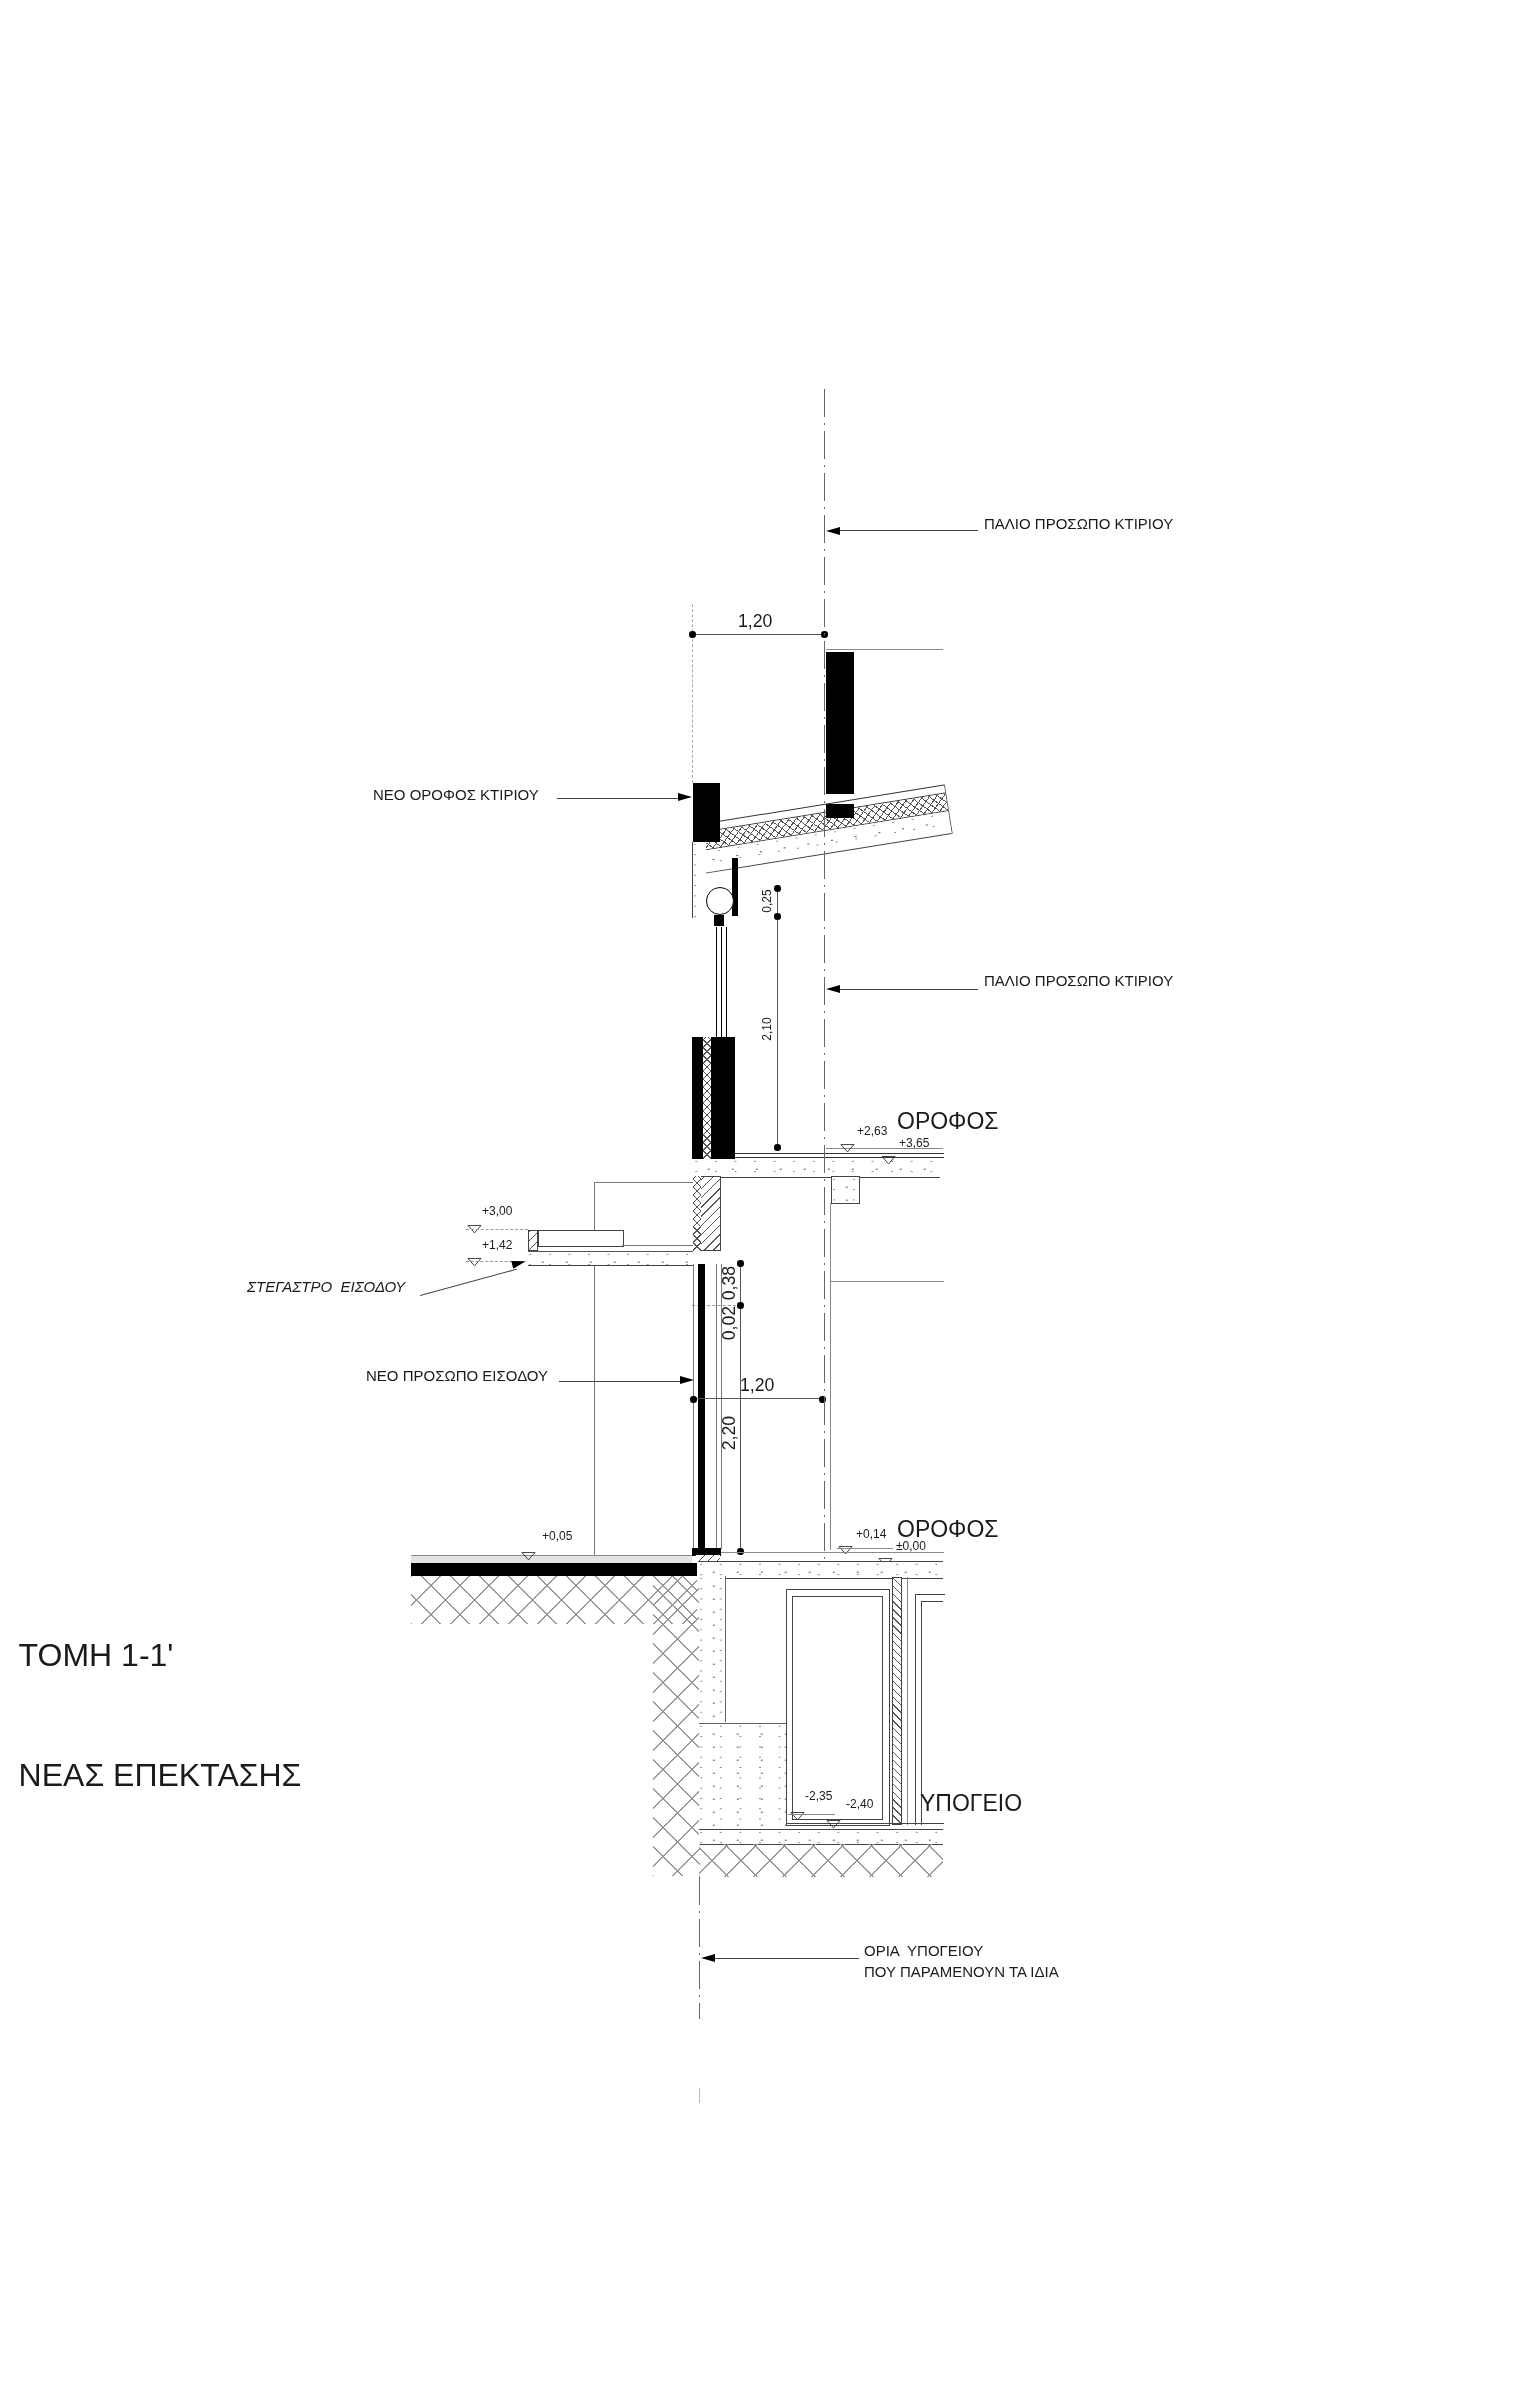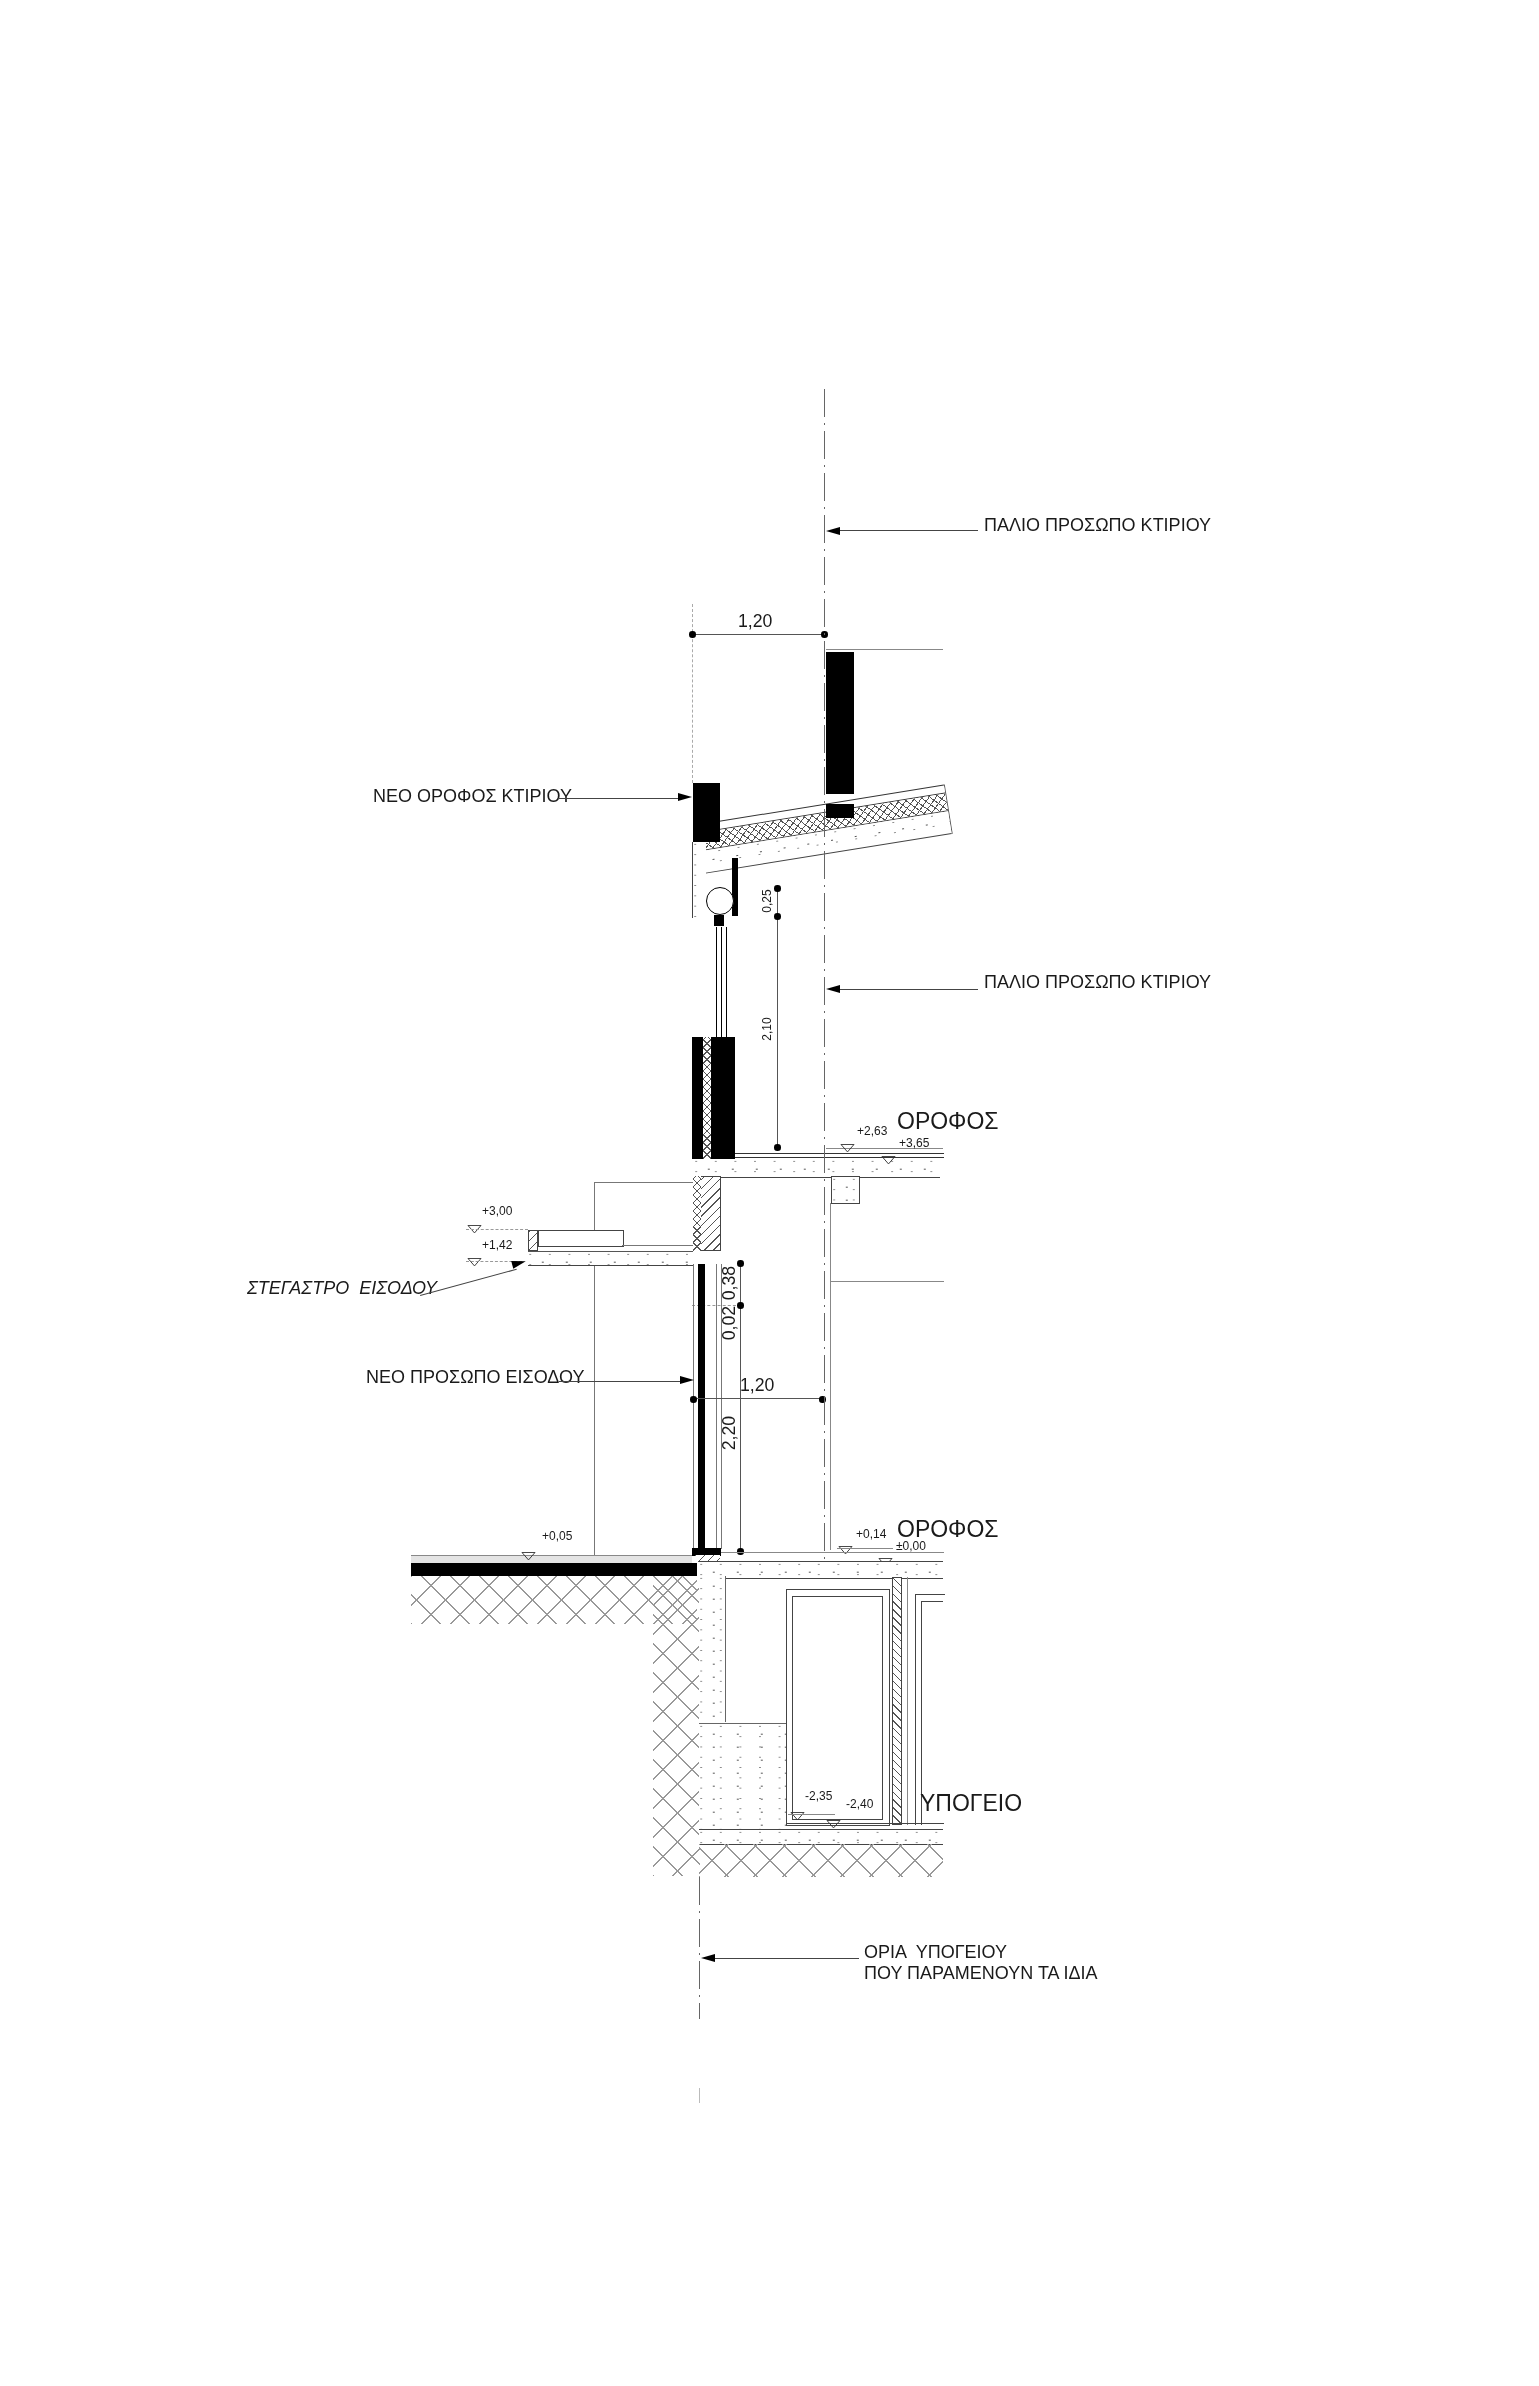--- a/index.html
+++ b/index.html
@@ -1,20 +1,20 @@
 <!DOCTYPE html>
 <html style="font-size:15px"><head>
 <meta charset="utf-8">
 <style>
   html,body{margin:0;padding:0;background:#fff;}
   .sheet{position:relative;width:1539px;height:2387px;background:#fff;overflow:hidden;
          font-family:"Liberation Sans",sans-serif;color:#1a1a1a;}
   .abs{position:absolute;}
   .txt{position:absolute;white-space:pre;color:#1a1a1a;}
-  .lbl{font-size:18px;text-align:right;}
+  .lbl{font-size:15px;text-align:right;}
   .dim{font-size:17.7px;}
   .lev{font-size:12px;}
   .room{font-size:23px;}
   .title{font-size:32px;line-height:40px;}
   .dimv{transform:translate(-50%,-50%) rotate(-90deg);transform-origin:center;}
   .hline{position:absolute;height:0.9px;background:#555;}
   .vline{position:absolute;width:0.9px;background:#555;}
   .blk{position:absolute;background:#000;}
   .dot{position:absolute;width:6.5px;height:6.5px;border-radius:50%;background:#000;}
   .arr-l{position:absolute;width:0;height:0;border-top:4.7px solid transparent;
@@ -207,15 +207,19 @@
       </svg></div>
   <div class="txt room" style="left:920px;top:1790px;">ΥΠΟΓΕΙΟ</div>
 
   <div class="cl" style="left:699px;top:1877px;height:142px;"></div>
   <div class="vline" style="left:699px;top:2088px;height:15px;background:#bbb;"></div>
   <div class="arr-l" style="left:701px;top:1954px;"></div>
   <div class="hline" style="left:715px;top:1958px;width:144px;background:#444;"></div>
   <div class="txt lbl" style="left:864px;top:1942px;">ΟΡΙΑ  ΥΠΟΓΕΙΟΥ</div>
   <div class="txt lbl" style="left:864px;top:1963px;">ΠΟΥ ΠΑΡΑΜΕΝΟΥΝ ΤΑ ΙΔΙΑ</div>
 
+  <div class="txt title" style="left:18.6px;top:1555px;">
+    <div>ΤΟΜΗ 1-1'</div>
+    <div>ΝΕΑΣ ΕΠΕΚΤΑΣΗΣ</div>
+  </div>
 
 </div>
 
 
 </body></html>

